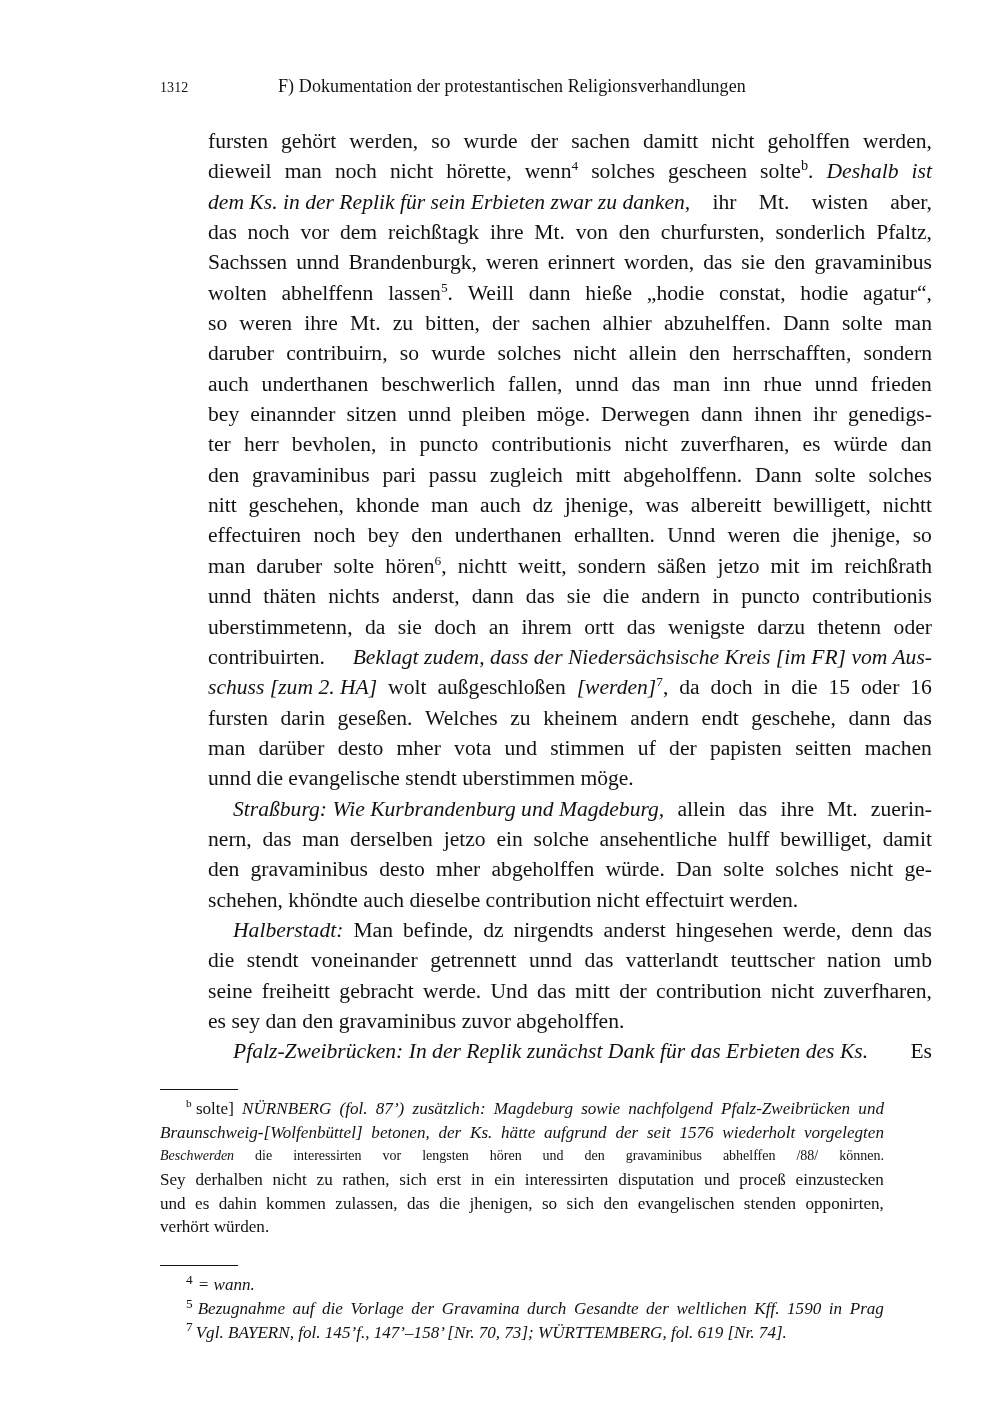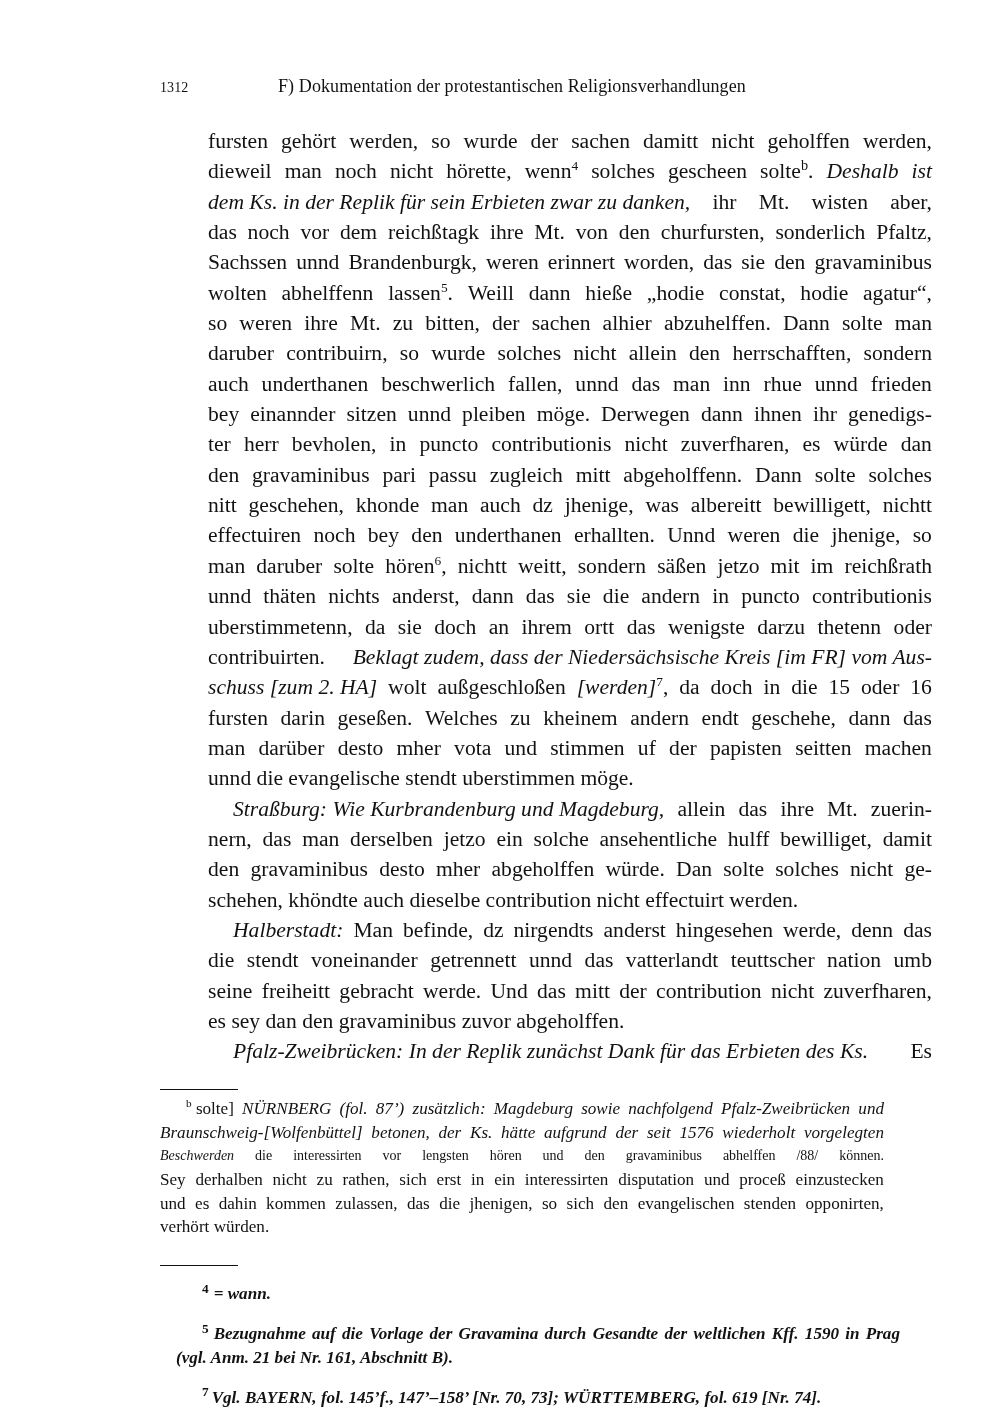--- a/index.html
+++ b/index.html
@@ -98,21 +98,21 @@
     height: 1.6px;
     background: #121212;
     margin: 26px 0 0 0;
   }
   .notes {
     margin-top: 7px;
     font-size: 17.1px;
     line-height: 23.8px;
     text-align: justify;
   }
-  .notes p { margin: 16px; font-weight: bold; }
+  .notes p { margin: 0; }
   .note-line { display: block; }
   .note-num {
     display: inline-block;
     font-size: 0.78em;
     vertical-align: super;
     line-height: 0;
     margin-left: 26px;
     margin-right: 5px;
   }
   .note-num.tight { margin-right: 3px; }
@@ -191,21 +191,20 @@
     <div>
       <div class="fn-rule2"></div>
       <div class="notes">
 
         <p>
           <span class="note-num">4</span><span class="it">= wann.</span>
         </p>
 
         <p>
           <span class="jline"><span><span class="note-num">5</span><span class="it">Bezugnahme</span></span><span class="it">auf</span><span class="it">die</span><span class="it">Vorlage</span><span class="it">der</span><span class="it">Gravamina</span><span class="it">durch</span><span class="it">Gesandte</span><span class="it">der</span><span class="it">weltlichen</span><span class="it">Kff.</span><span class="it">1590</span><span class="it">in</span><span class="it">Prag</span></span>
-          <span class="note-line it">(vgl. Anm. 21 bei Nr. 161, Abschnitt B).</span>
         </p>
 
 
         <p>
           <span class="note-num tight">7</span><span class="it">Vgl. BAYERN, fol. 145’f., 147’–158’ [Nr. 70, 73]; WÜRTTEMBERG, fol. 619 [Nr. 74].</span>
         </p>
 
       </div>
     </div>
 

